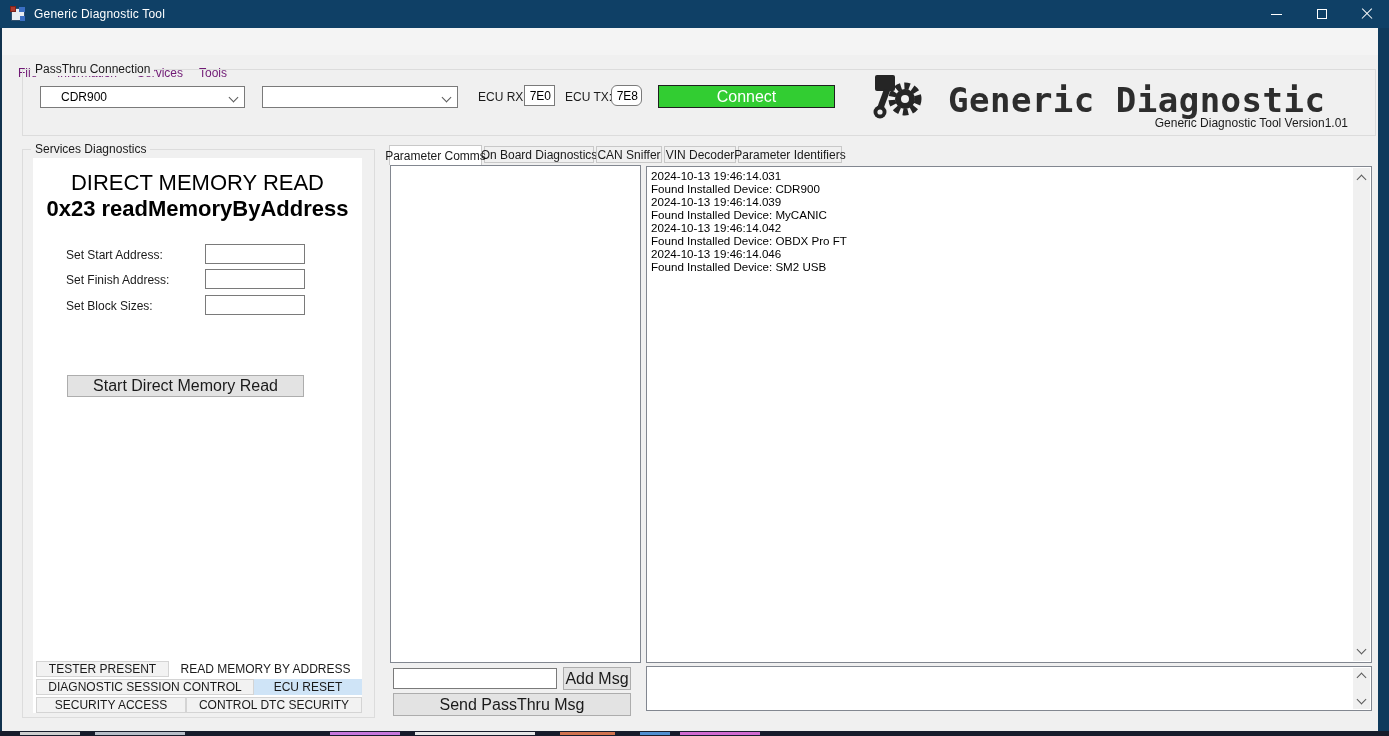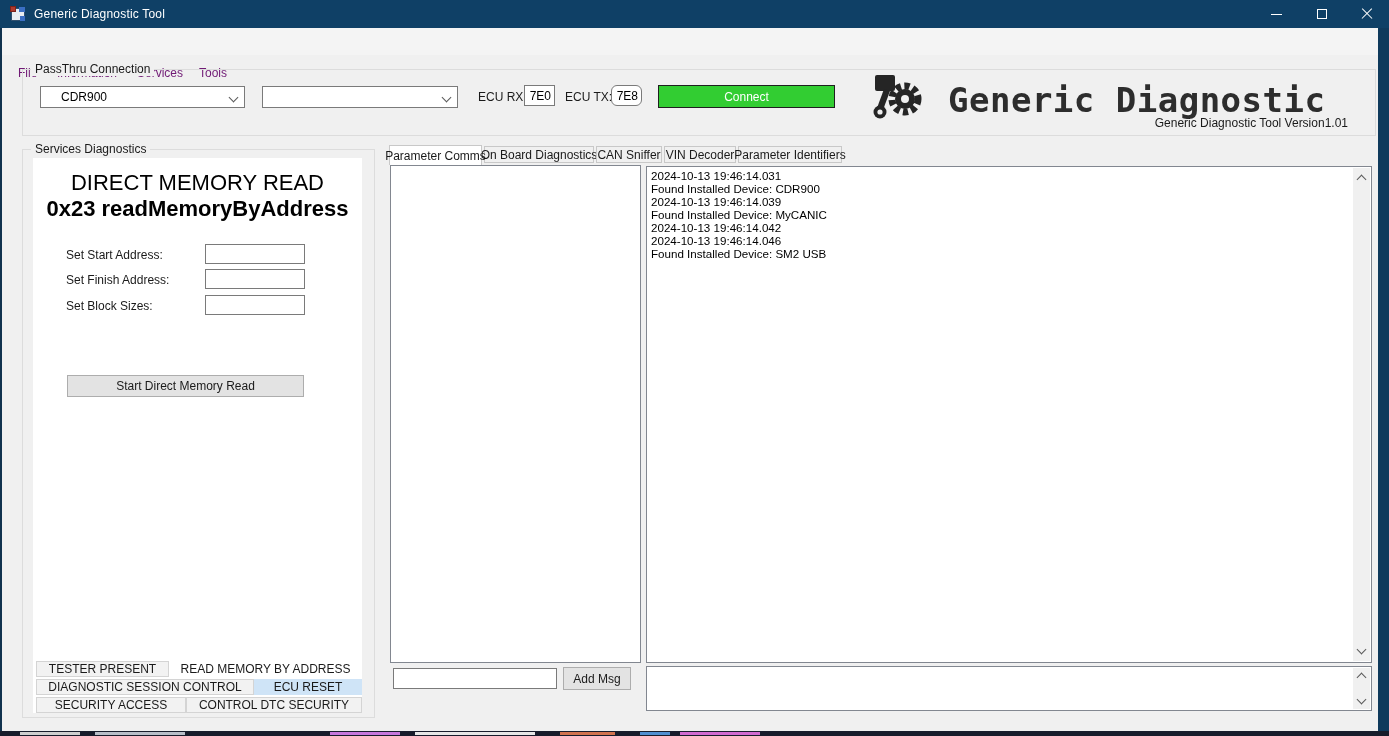--- a/index.html
+++ b/index.html
@@ -43,21 +43,21 @@
   
   .combo { position:absolute; background:#fff; border:1px solid #7a7a7a; font-size:12px; color:#000;
            display:flex; align-items:center; padding-left:20px; }
   .combo .chev { position:absolute; right:7px; top:7px; }
   .chev { width:7px; height:7px; border-left:1.6px solid #5a5a5a; border-top:1.6px solid #5a5a5a; }
   .chev.down { transform:rotate(-135deg); }
   .chev.up { transform:rotate(45deg); }
   .txt { position:absolute; background:#fff; border:1px solid #7a7a7a; font-size:12px; font-family:"Liberation Sans",sans-serif; padding:0 3px; }
   .txt.right { text-align:right; }
   .lbl { position:absolute; font-size:12px; color:#1a1a1a; white-space:nowrap; }
-  .btn { position:absolute; background:#e3e3e3; border:1px solid #adadad; font-size:12px; color:#1a1a1a;
+  .btn { position:absolute; background:#e3e3e3; border:1px solid #adadad; font-size:16px; color:#1a1a1a;
          display:flex; align-items:center; justify-content:center; }
   .btn-connect { background:#32cd32; border:1px solid #1f1f1f; color:#fff; }
 
   
   .brand-title { position:absolute; left:948px; top:80px; font-family:"DejaVu Sans Mono",monospace;
                  font-weight:bold; font-size:34px; color:#2d2d2d; letter-spacing:.5px; white-space:nowrap;}
   .brand-version { position:absolute; right:41px; top:116px; font-size:12px; color:#1a1a1a; }
   .brand-logo { position:absolute; left:872px; top:72px; }
 
   
@@ -190,31 +190,33 @@
 
   <div class="listbox"></div>
 
   <div class="logbox">
     <div class="log-lines">
       <div>2024-10-13 19:46:14.031</div>
       <div>Found Installed Device: CDR900</div>
       <div>2024-10-13 19:46:14.039</div>
       <div>Found Installed Device: MyCANIC</div>
       <div>2024-10-13 19:46:14.042</div>
+      <div>Found Installed Device: OBDX Pro FT</div>
       <div>2024-10-13 19:46:14.046</div>
       <div>Found Installed Device: SM2 USB</div>
     </div>
     <div class="scrollbar">
       <i class="chev up arr" style="top:8px;"></i>
       <i class="chev down arr" style="bottom:8px;"></i>
     </div>
   </div>
 
   <input class="txt" style="left: 393px; top: 668px; width: 164px; height: 21px;" value="">
   <div class="btn" style="left:563px; top:667px; width:68px; height:23px;">Add Msg</div>
+  <div class="btn" style="left:393px; top:693px; width:238px; height:23px;">Send PassThru Msg</div>
 
   <div class="outbox">
     <div class="scrollbar">
       <i class="chev up arr" style="top:6px;"></i>
       <i class="chev down arr" style="bottom:6px;"></i>
     </div>
   </div>
 
 </div>
 

